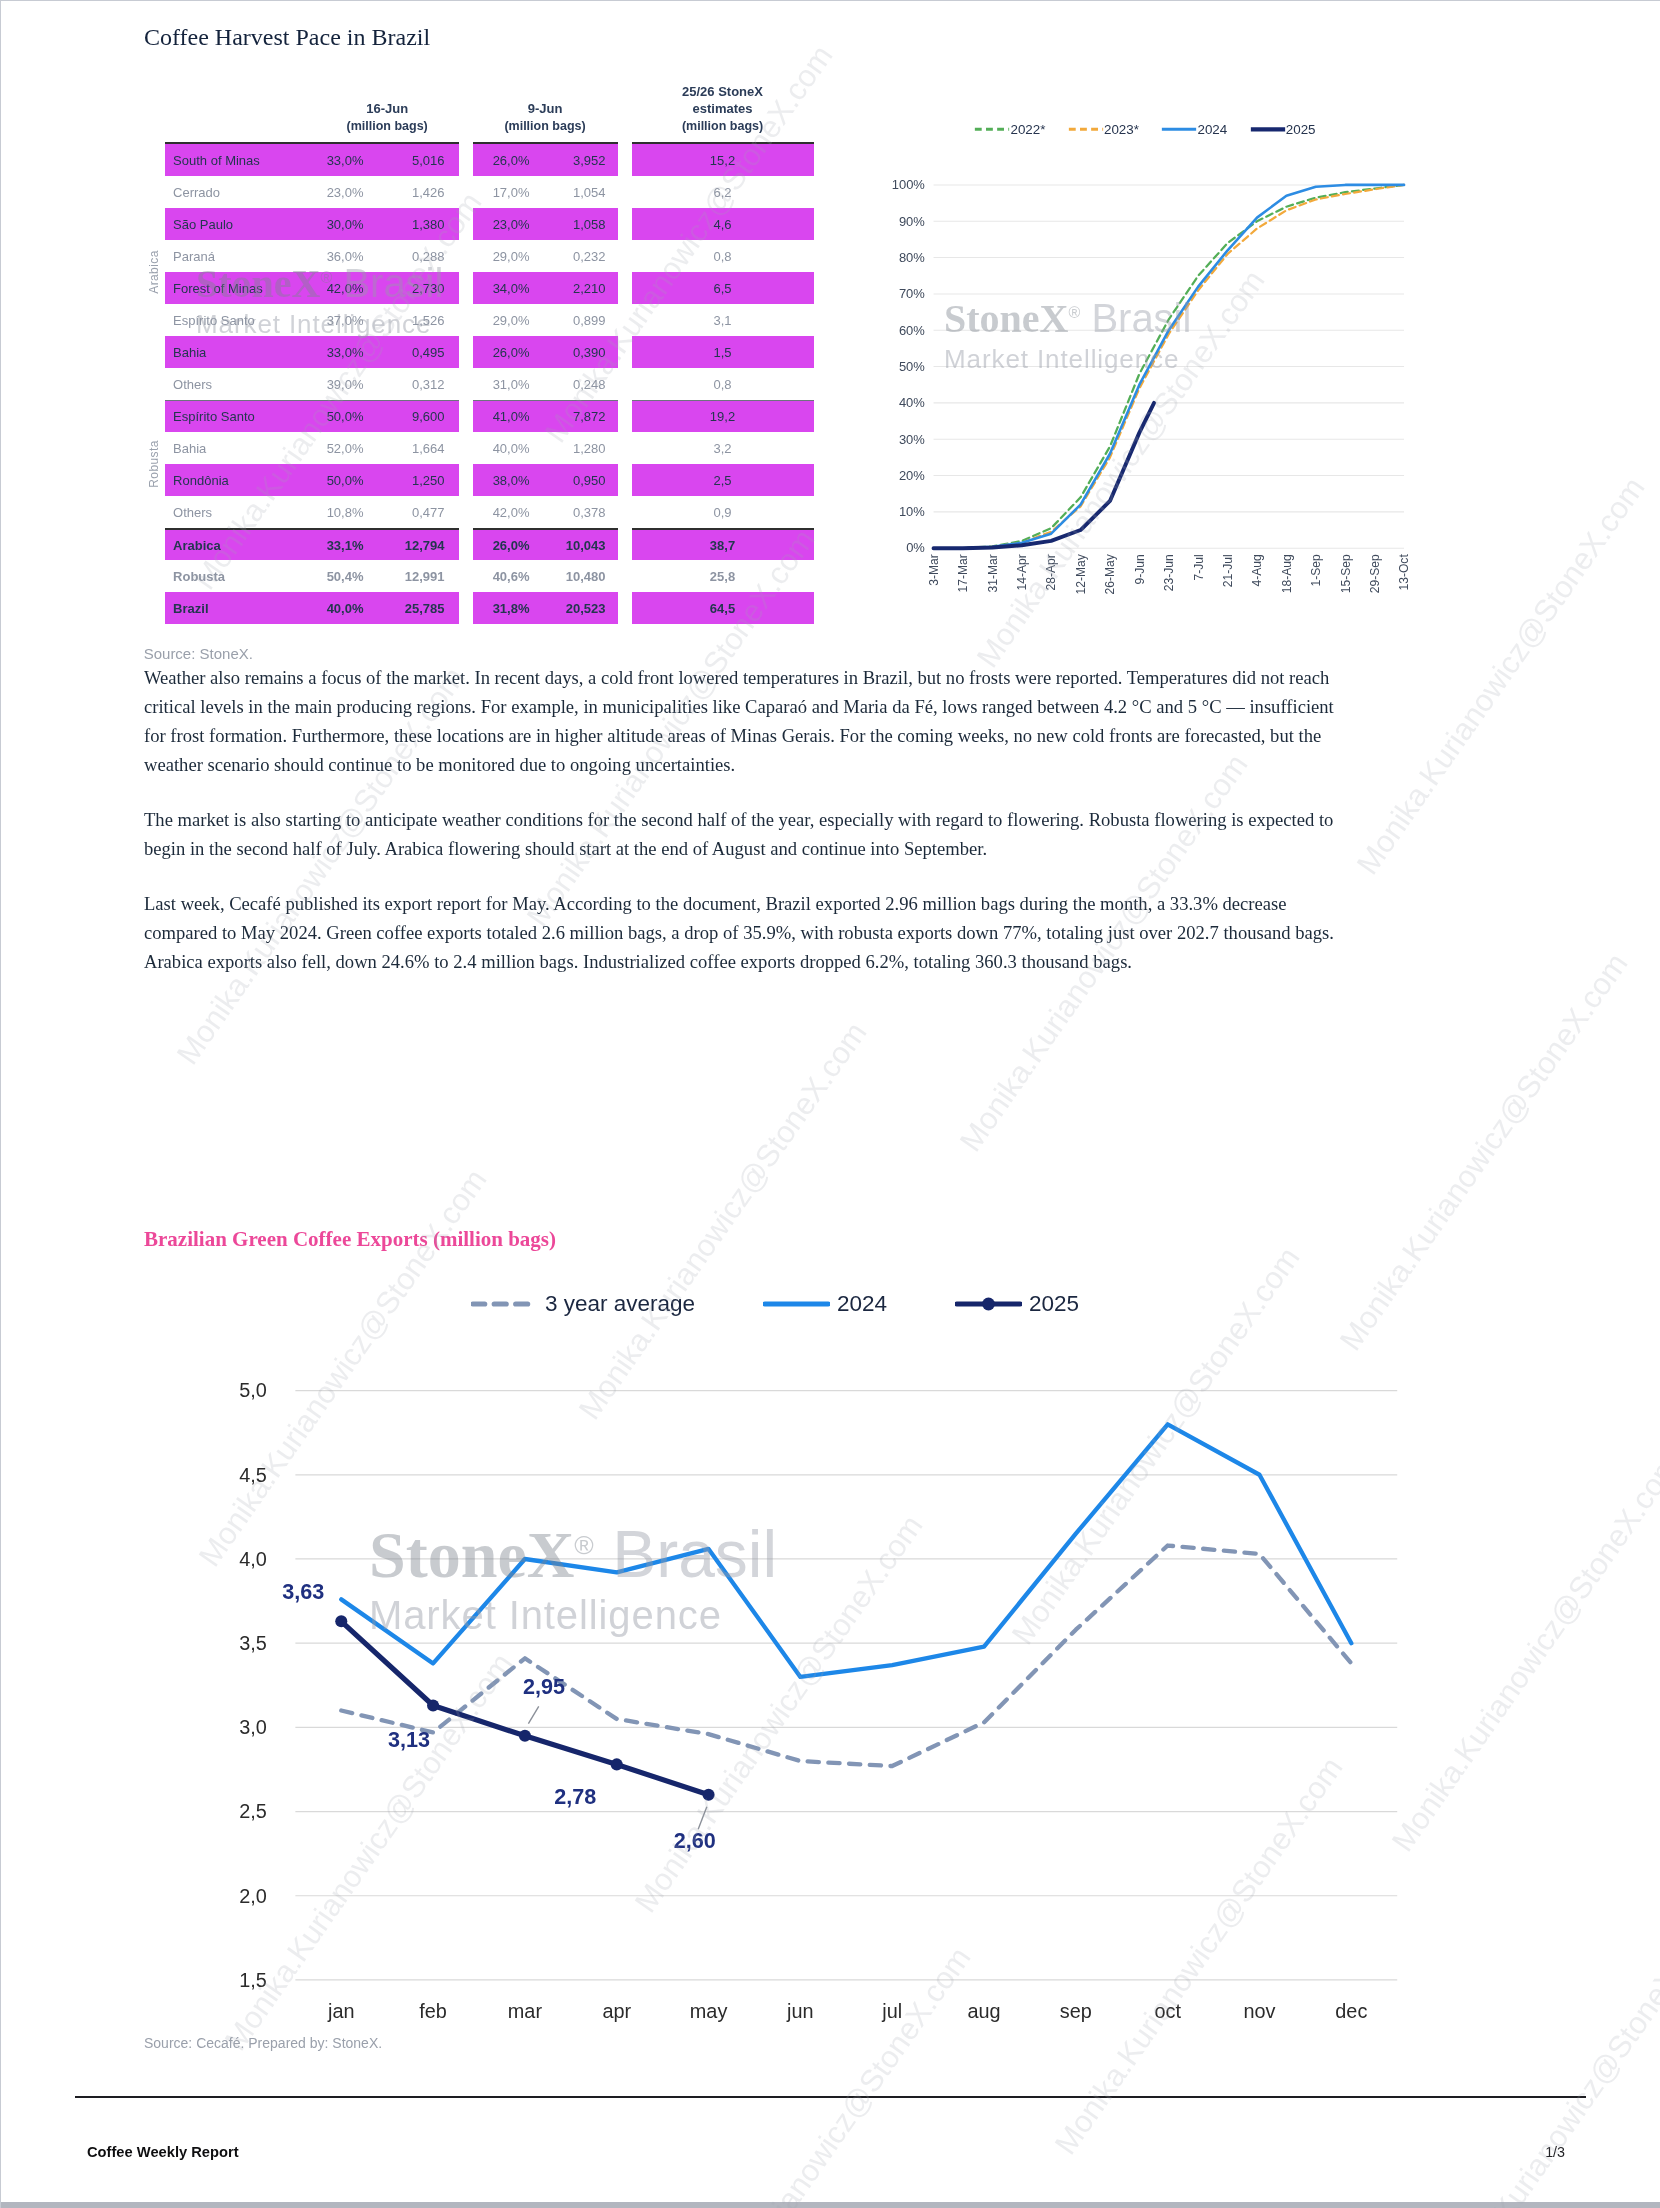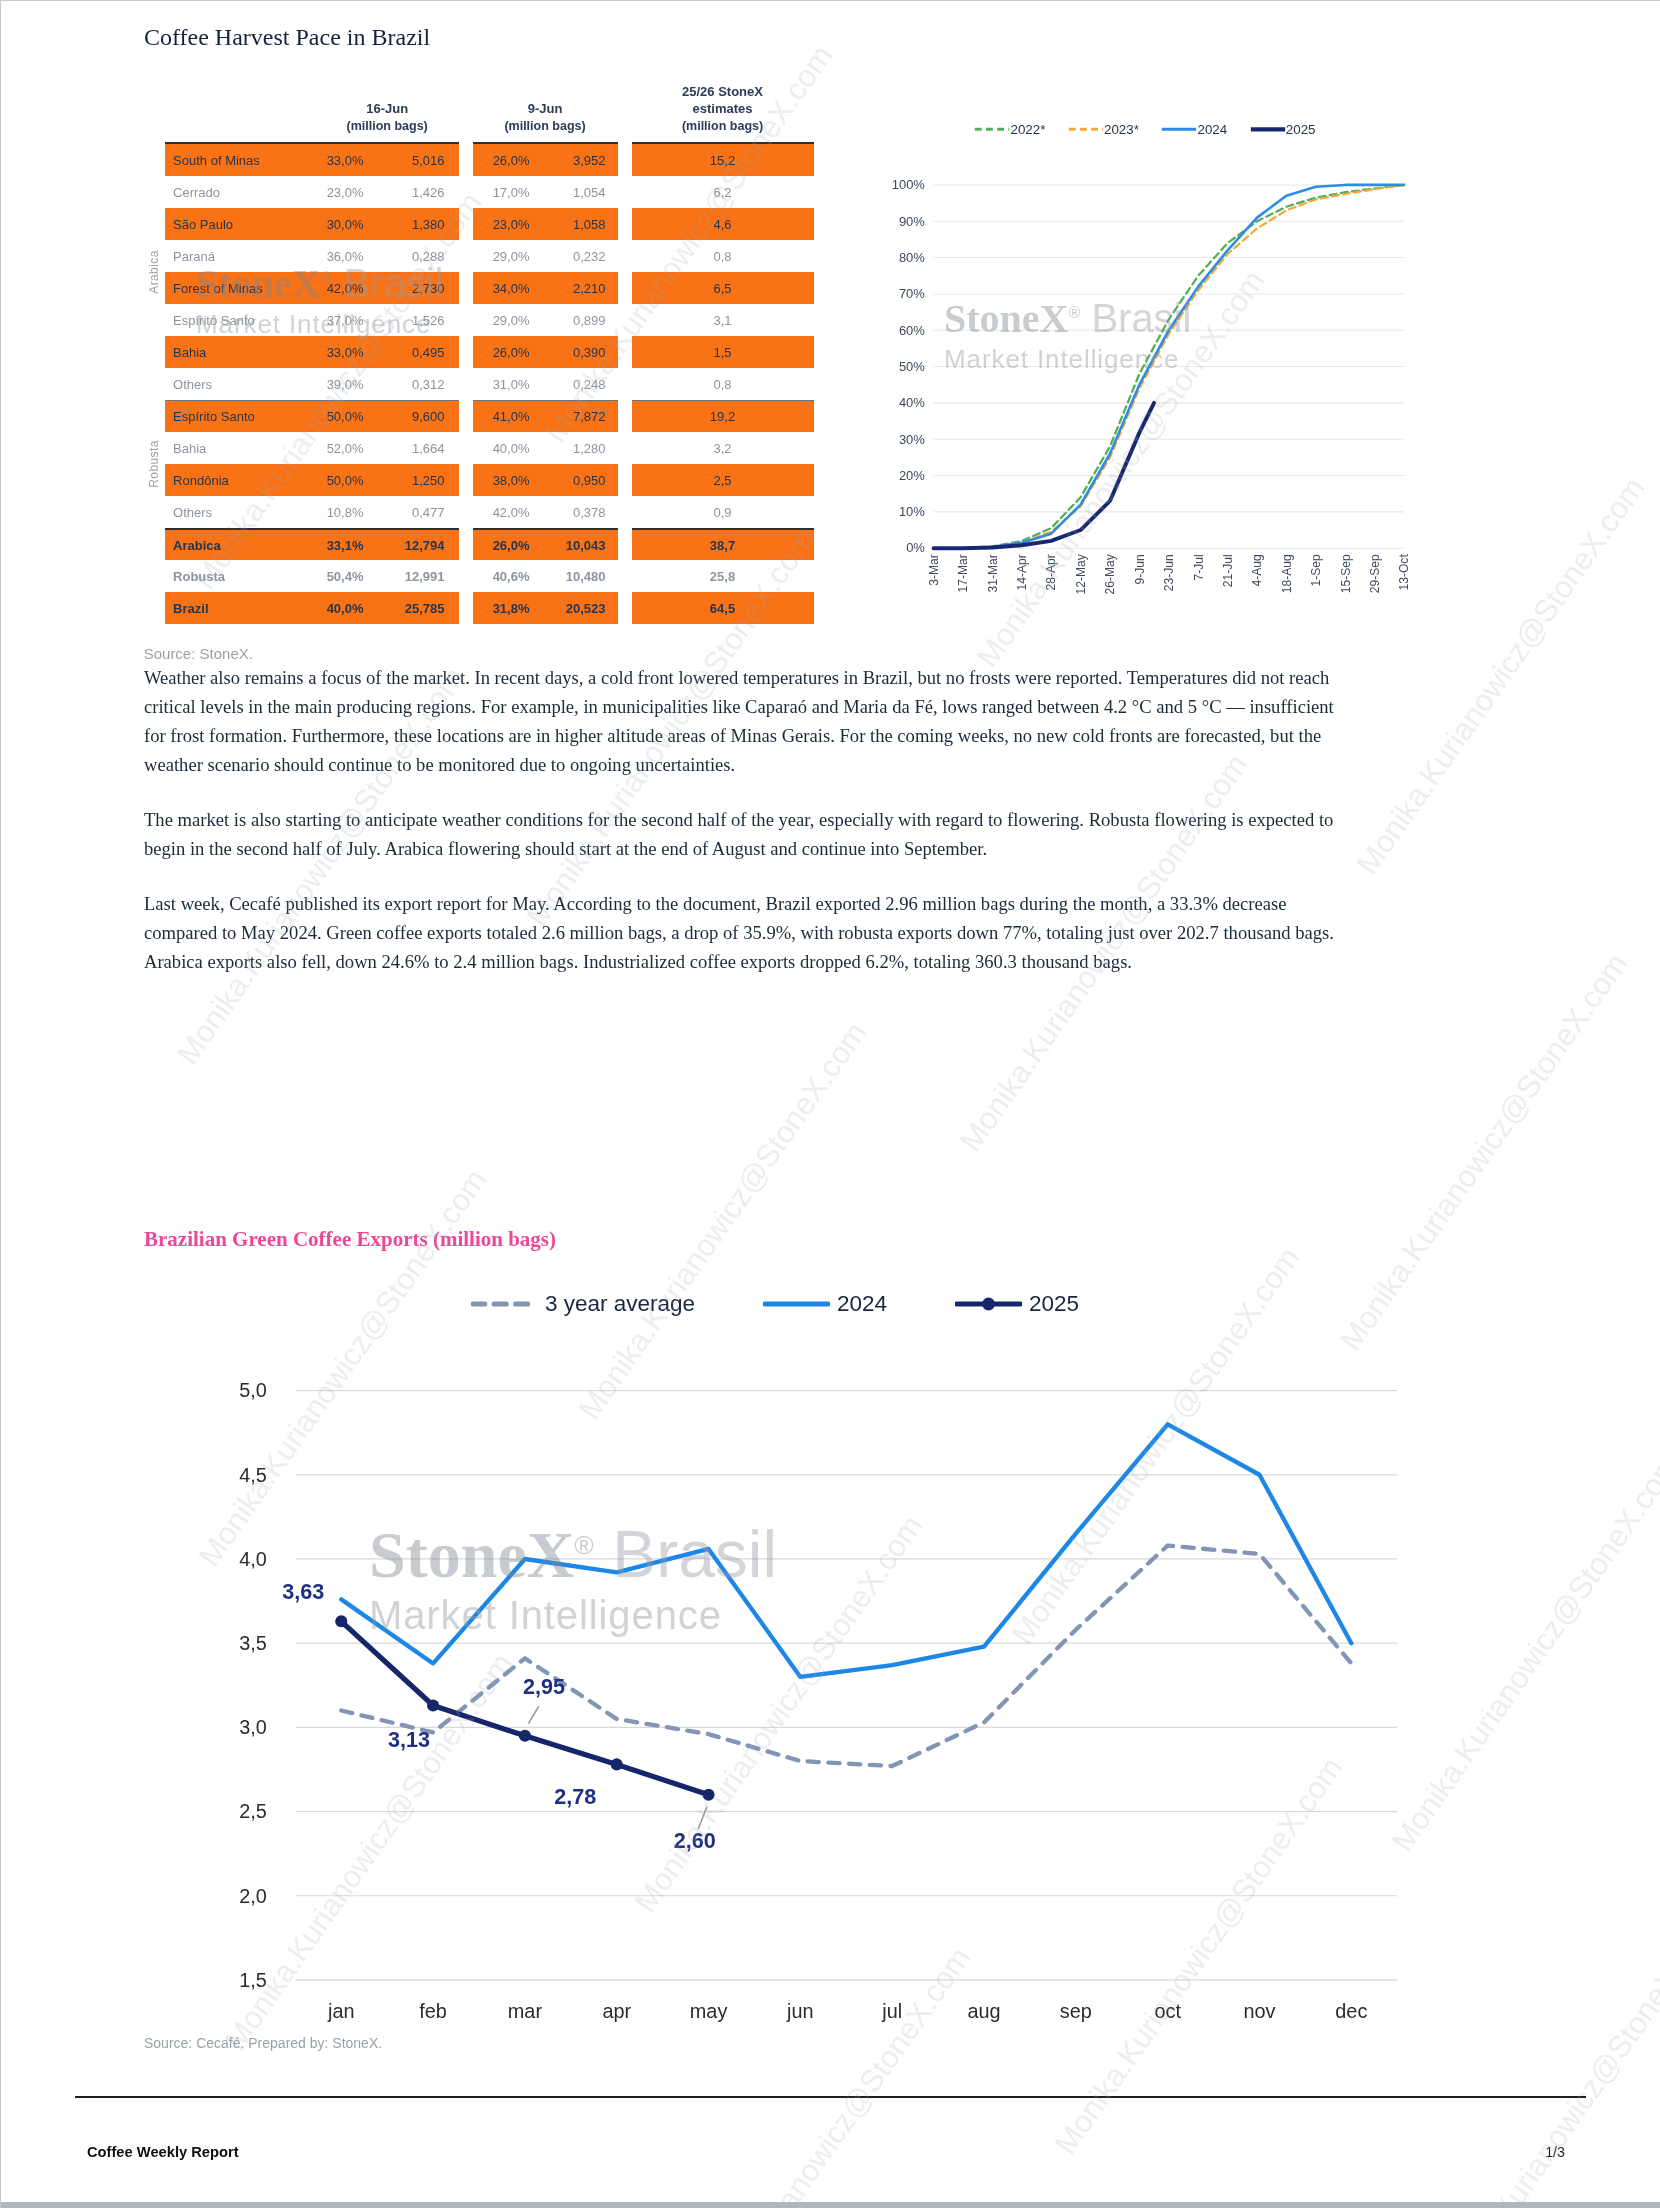--- a/index.html
+++ b/index.html
@@ -19,21 +19,21 @@
   .paras p{margin:0 0 26px 0;}
 
   
   .tablewrap{position:absolute;left:141px;top:74px;width:692px;}
   .trow{display:flex;align-items:stretch;}
   .rotcol{width:22.5px;flex:none;}
   .gap{width:14px;flex:none;}
   .segA{width:294px;flex:none;display:flex;align-items:center;}
   .segB{width:145px;flex:none;display:flex;align-items:center;}
   .segC{width:182px;flex:none;display:flex;align-items:center;justify-content:center;}
-  .shade{background:#f97316;}
+  .shade{background:#d946ef;}
   .drow{height:32px;font-size:13px;}
   .namecell{flex:1;padding-left:8.6px;white-space:nowrap;}
   .pct{width:61px;text-align:right;flex:none;}
   .val{width:81px;text-align:right;flex:none;padding-right:14px;}
   .pctB{width:57px;text-align:right;flex:none;}
   .valB{width:76px;text-align:right;flex:none;padding-right:10.4px;}
   .tone-dark{color:#24364f;}
   .tone-gray{color:#8d94a2;}
   .b{font-weight:700;}
   .thead{height:69px;align-items:flex-end;}

